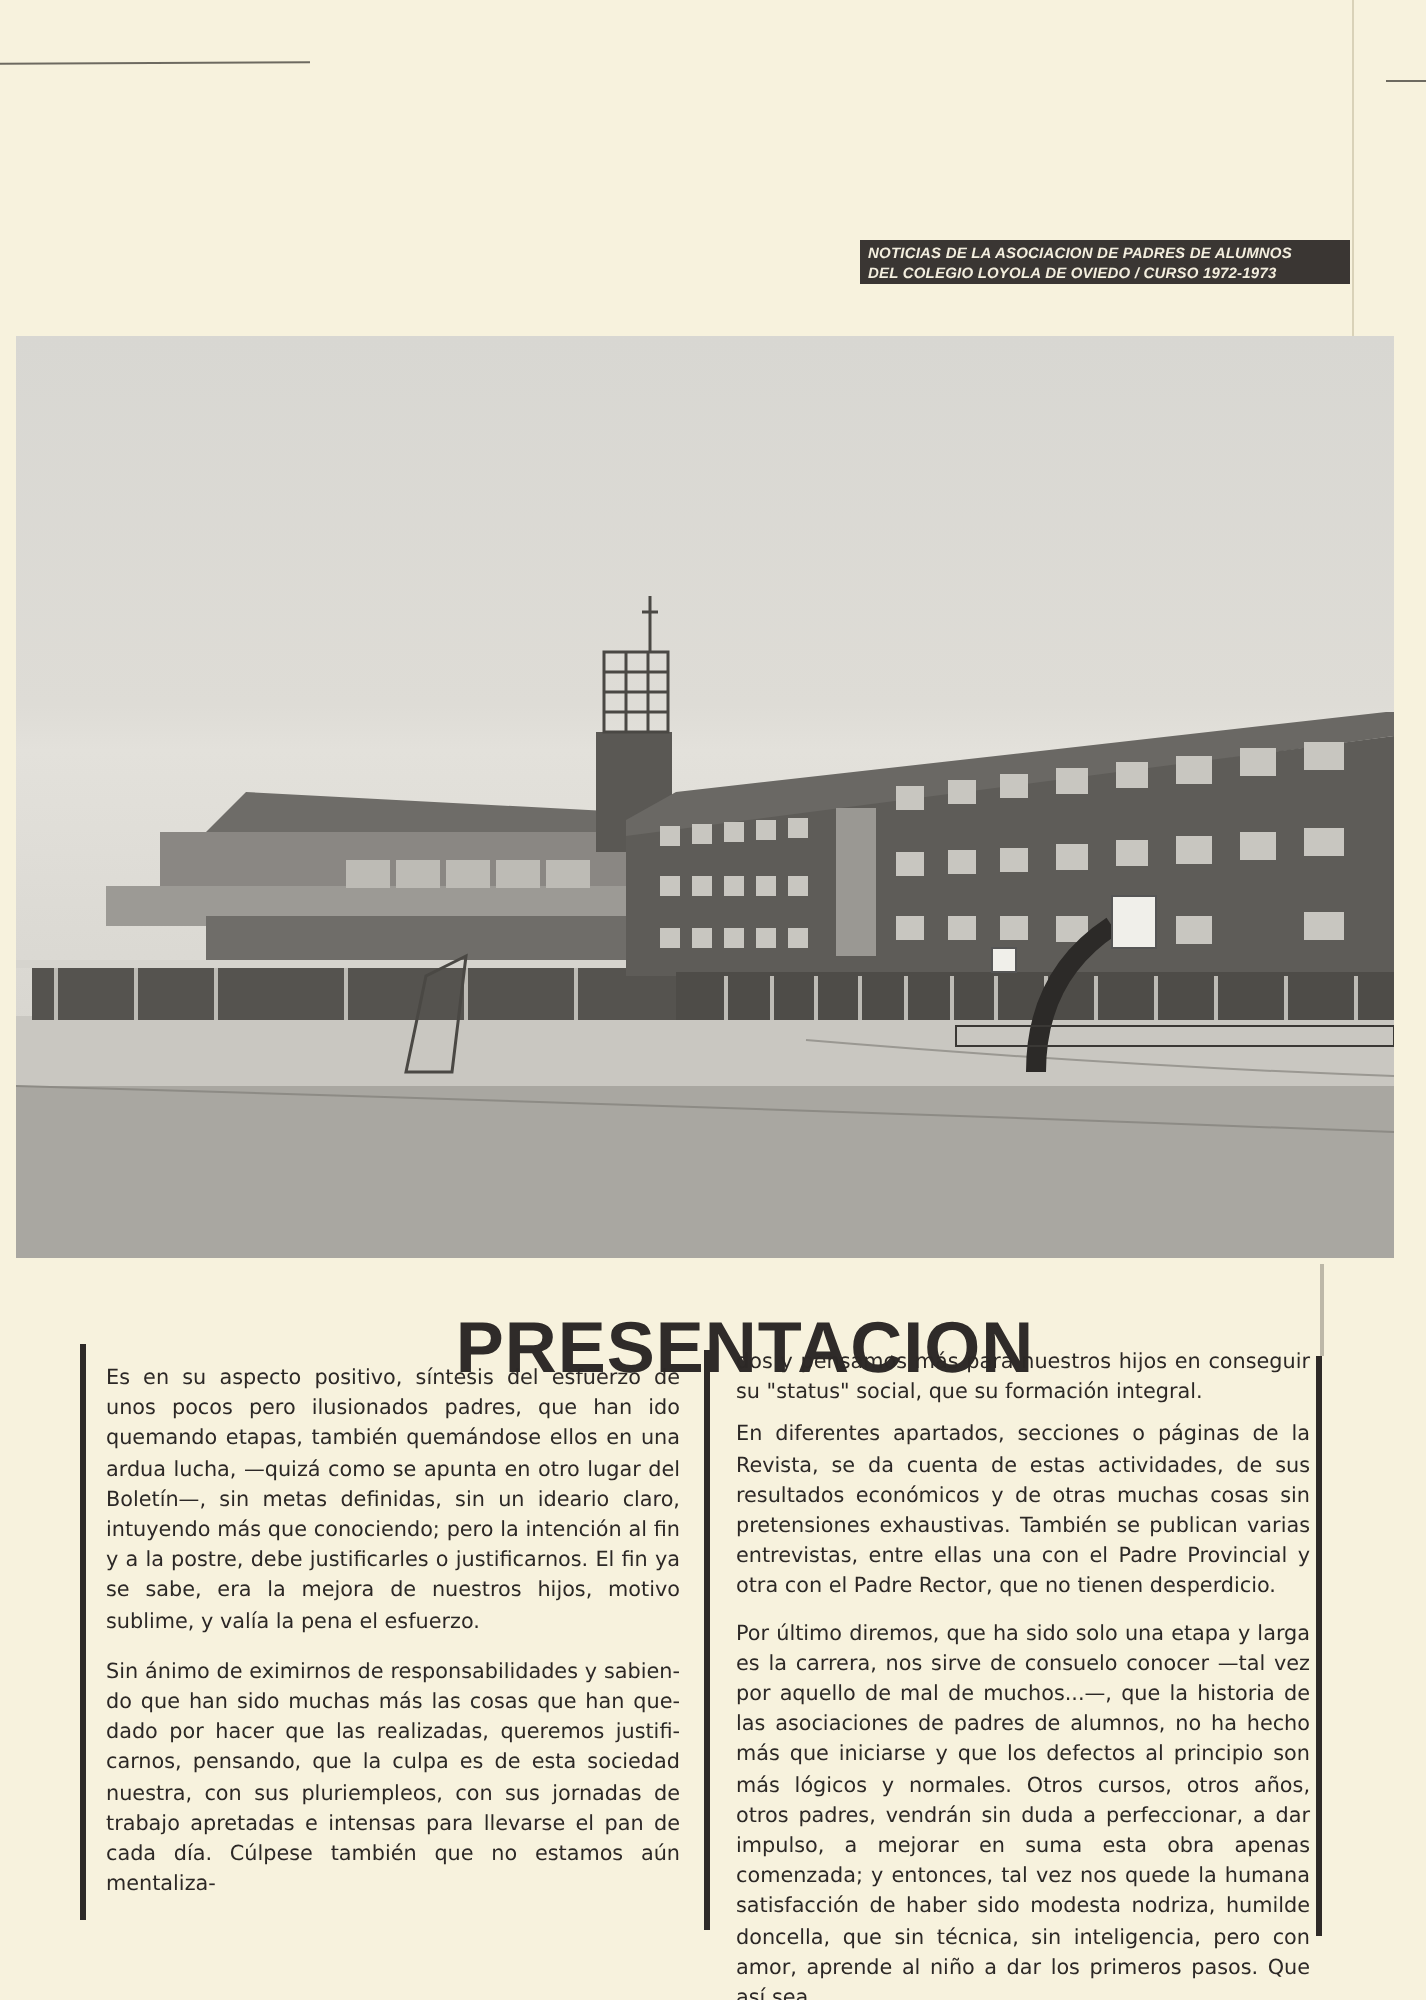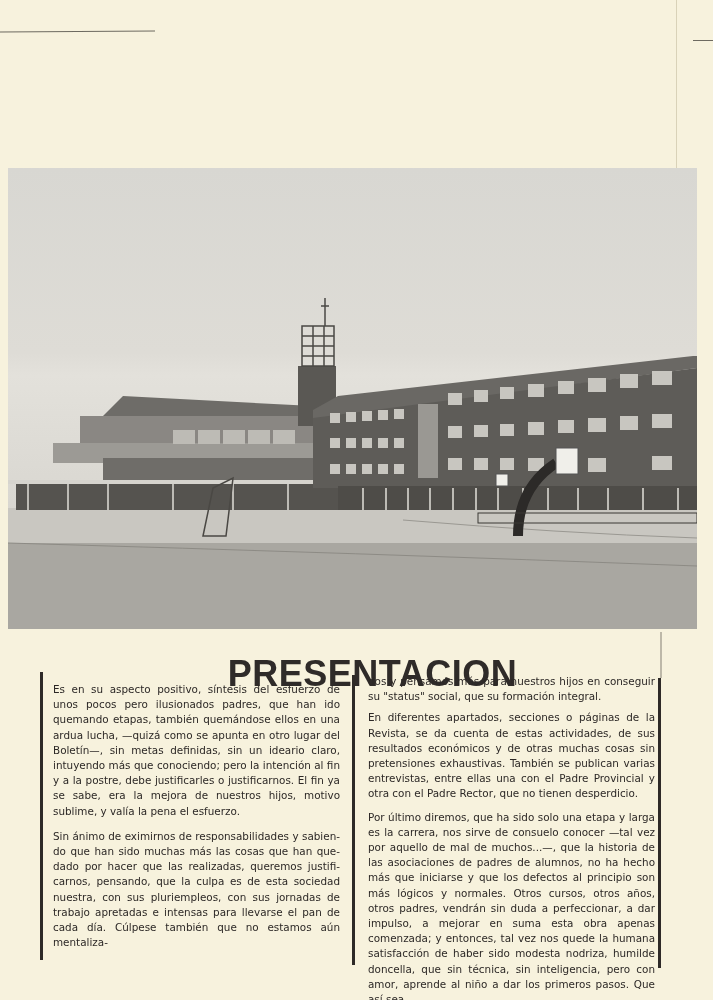--- a/index.html
+++ b/index.html
@@ -57,20 +57,24 @@
   .col-right { left:368px; }
 </style>
 </head>
 <body>
 
 <div class="fold-line-top"></div>
 <div class="fold-line-right"></div>
 <div class="crease"></div>
 
 <header class="masthead">
+  <div class="tagline">
+    <span class="line">NOTICIAS DE LA ASOCIACION DE PADRES DE ALUMNOS</span>
+    <span class="line">DEL COLEGIO LOYOLA DE OVIEDO   /   CURSO 1972-1973</span>
+  </div>
 </header>
 
 <div class="photo" title="Fotografía en blanco y negro del edificio del colegio con torre, patio y canasta de baloncesto">
   <svg width="689" height="461" viewBox="0 0 689 461">
 
     <rect x="0" y="340" width="689" height="121" fill="#c9c7c1"></rect>
     <rect x="0" y="375" width="689" height="86" fill="#a9a7a1"></rect>
     <path d="M0 375 Q350 385 689 398" stroke="#8d8b85" stroke-width="1" fill="none"></path>
     <path d="M395 352 Q550 365 689 370" stroke="#9a9892" stroke-width="1" fill="none"></path>
 

